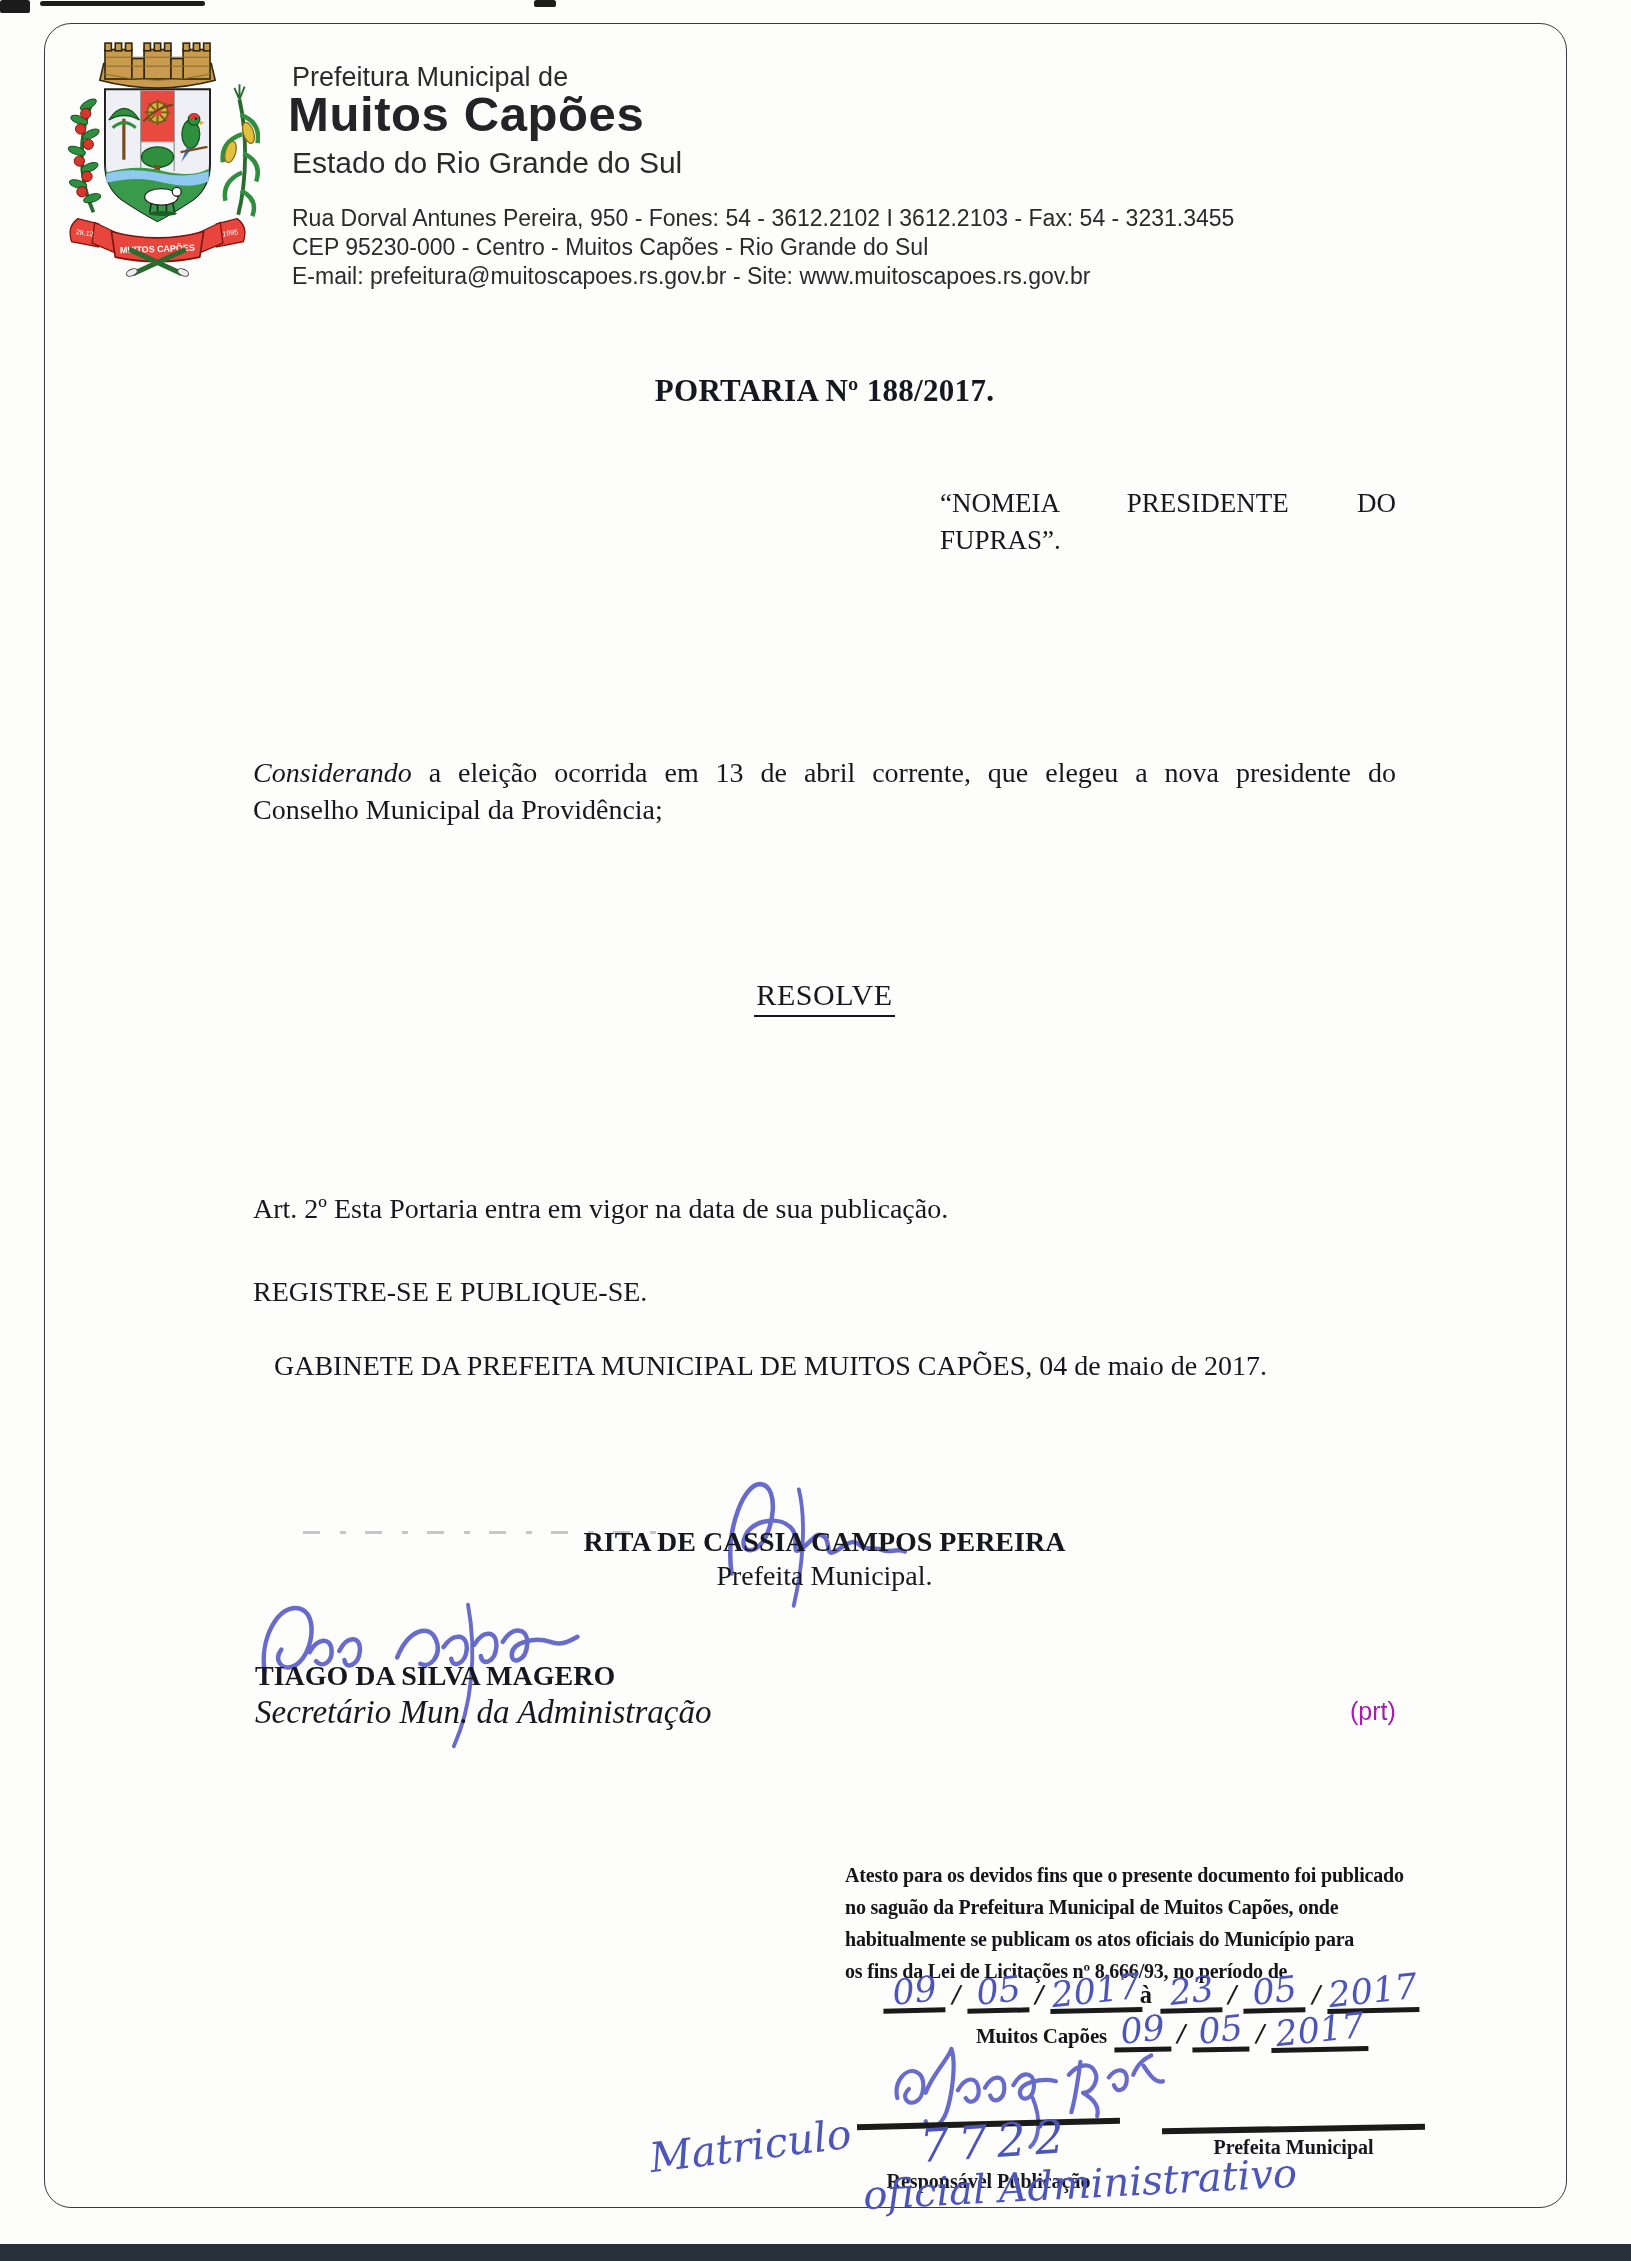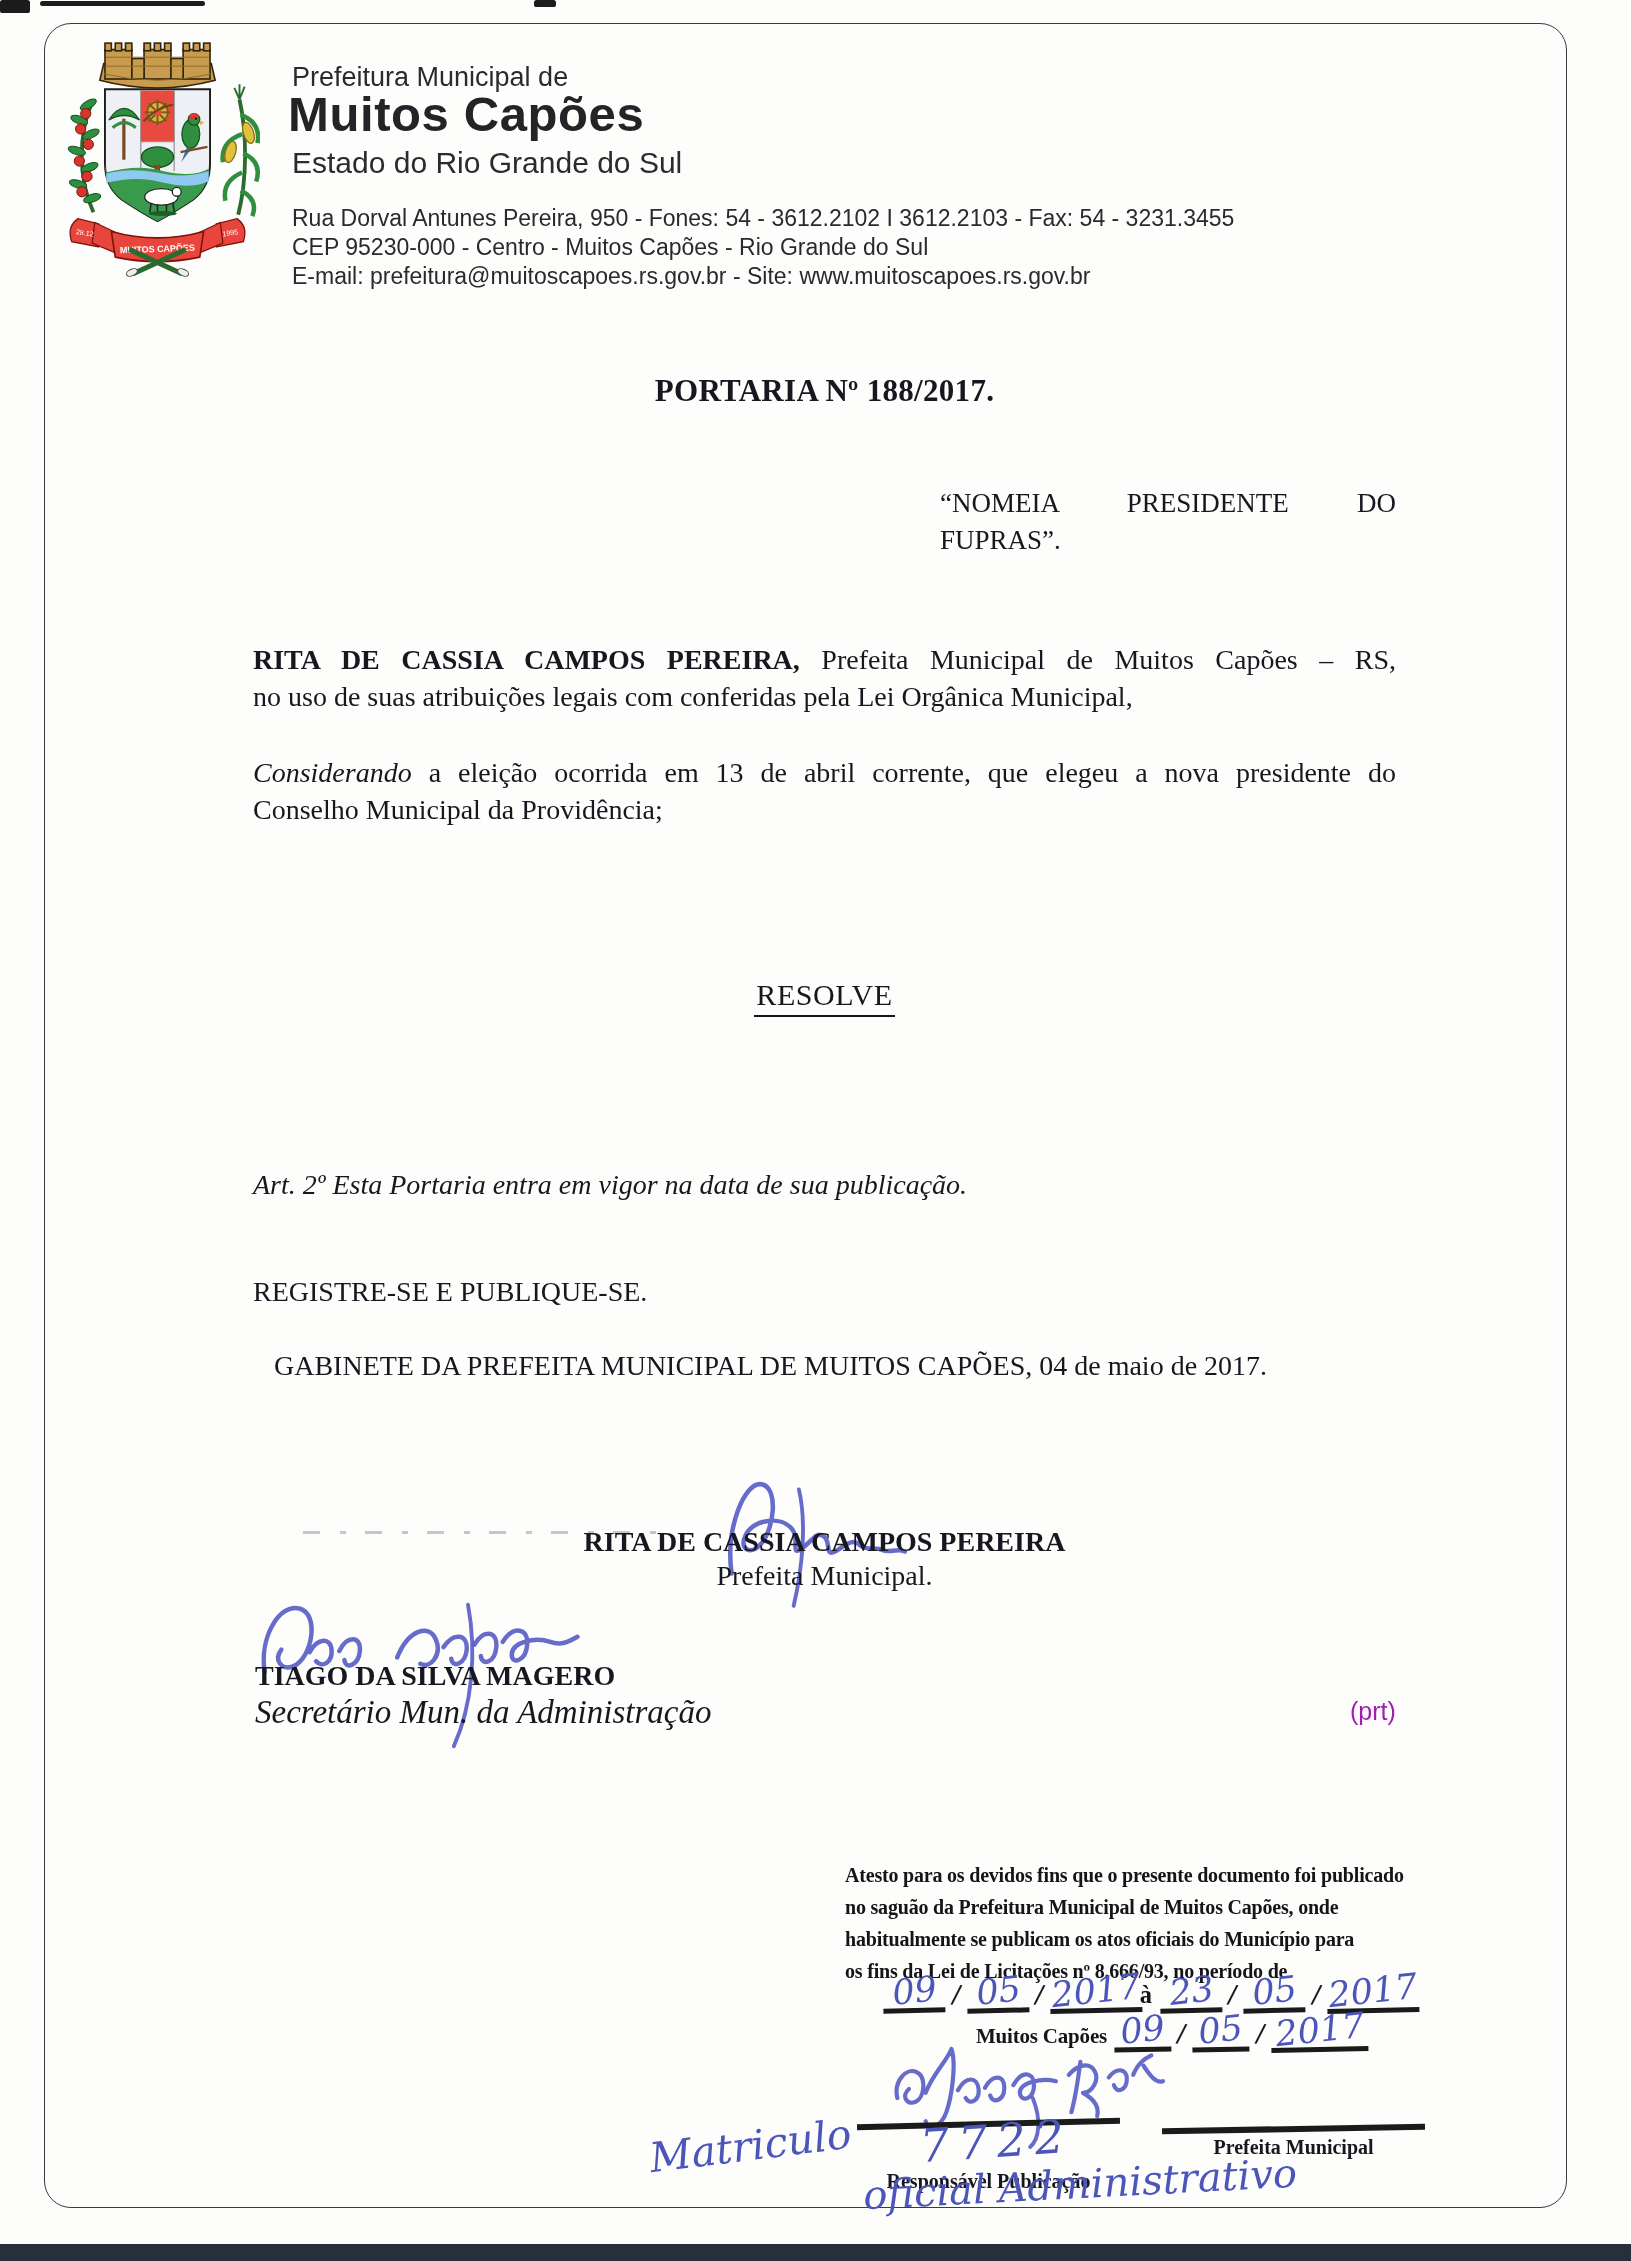--- a/index.html
+++ b/index.html
@@ -28,21 +28,21 @@
   
   .col { left:253px; width:1143px; }
   .doc-title { top:373px; text-align:center; font-size:31px; font-weight:bold; letter-spacing:0.3px; }
   .epigraph { left:940px; top:485px; width:456px; font-size:27px; line-height:37px; }
   .para { font-size:28px; line-height:37px; text-align:justify; }
   .spread { text-align:justify; text-align-last:justify; }
   .p1 { top:641px; } .p2 { top:754px; }
   .resolve-wrap { top:978px; text-align:center; }
   .resolve-txt { font-size:30px; letter-spacing:0.6px; border-bottom:2.6px solid #15151c; padding:0 2.6px 3.9px 2.6px; }
   .art1 { top:1049px; line-height:37px; }
-  .art2 { top:1166px;font-style:italic; }
+  .art2 { top:1190px; }
   .registre { top:1273px; }
   .gabinete { top:1347px;margin-left:21px; }
   .it { font-style:italic; }
 
   
   .dash-artifact { left:303px; top:1531px; width:361px; height:3.2px; opacity:.55;
      background:repeating-linear-gradient(90deg,#9a9aa2 0 17px,transparent 17px 37px,#9a9aa2 37px 43px,transparent 43px 62px); }
   .sig-name { font-weight:bold; font-size:28px; }
   .rita-name  { top:1526px; text-align:center; }
   .rita-title { top:1560px; text-align:center; font-size:28px; }
@@ -226,24 +226,20 @@
     <div>E-mail: prefeitura@muitoscapoes.rs.gov.br  -  Site: www.muitoscapoes.rs.gov.br</div>
   </div>
 
   <div class="abs col doc-title">PORTARIA Nº 188/2017.</div>
 
   <div class="abs epigraph">
       <div class="spread">“NOMEIA PRESIDENTE DO</div>
       <div>FUPRAS”.</div>
     </div>
 
-  <div class="abs col para p1">
-    <div class="spread"><b>RITA DE CASSIA CAMPOS PEREIRA,</b><span> Prefeita Municipal de Muitos Capões – RS,</span></div>
-    <div>no uso de suas atribuições legais com conferidas pela Lei Orgânica Municipal,</div>
-  </div>
 
   <div class="abs col para p2">
     <div class="spread"><span class="it">Considerando</span><span> a eleição ocorrida em 13 de abril corrente, que elegeu a nova presidente do</span></div>
     <div>Conselho Municipal da Providência;</div>
   </div>
 
   <div class="abs col resolve-wrap">
     <span class="resolve-txt">RESOLVE</span>
   </div>
 

